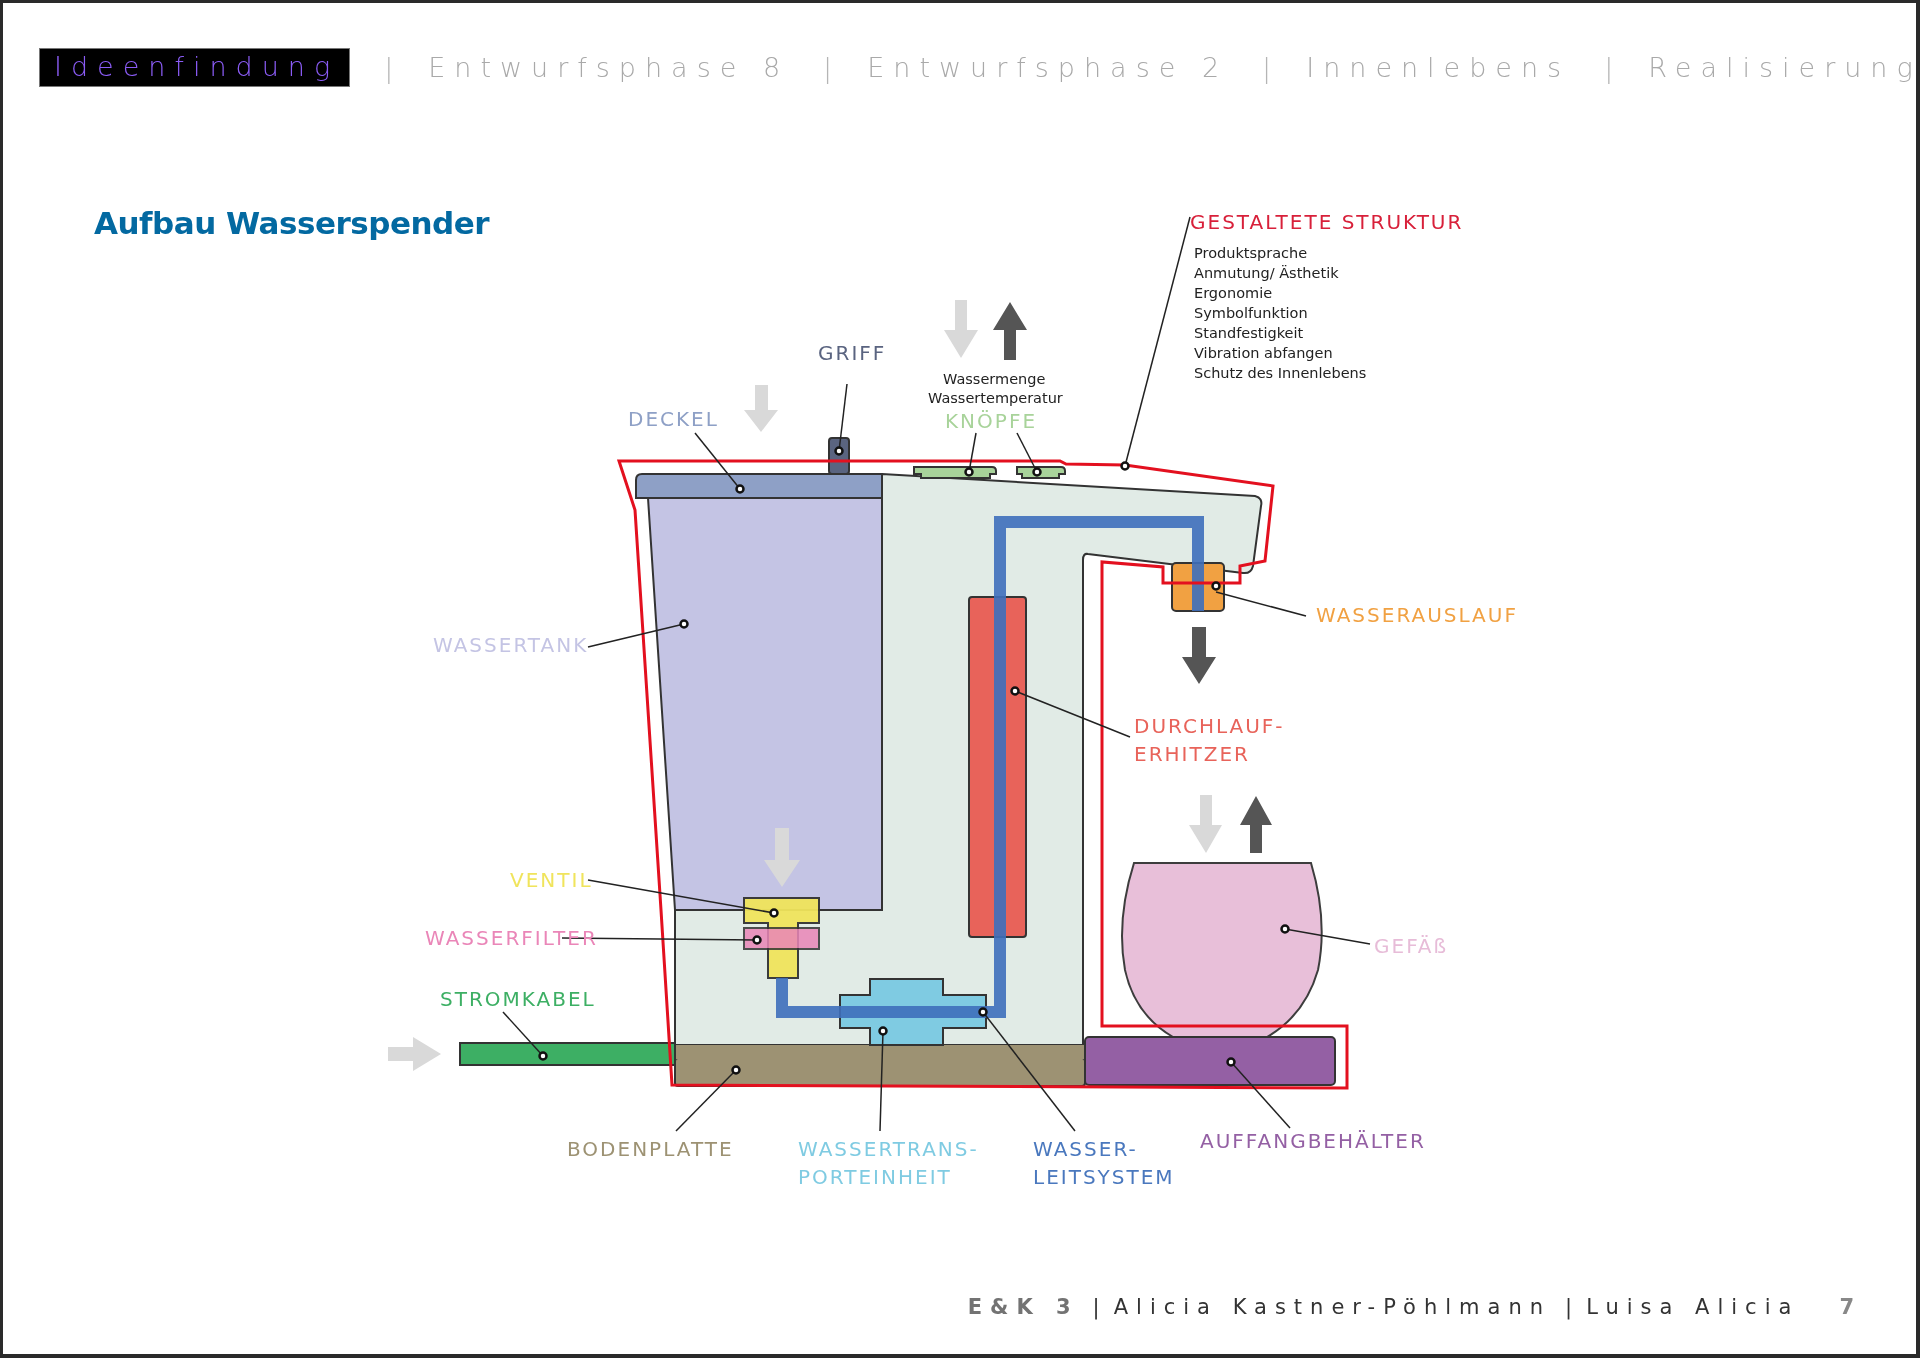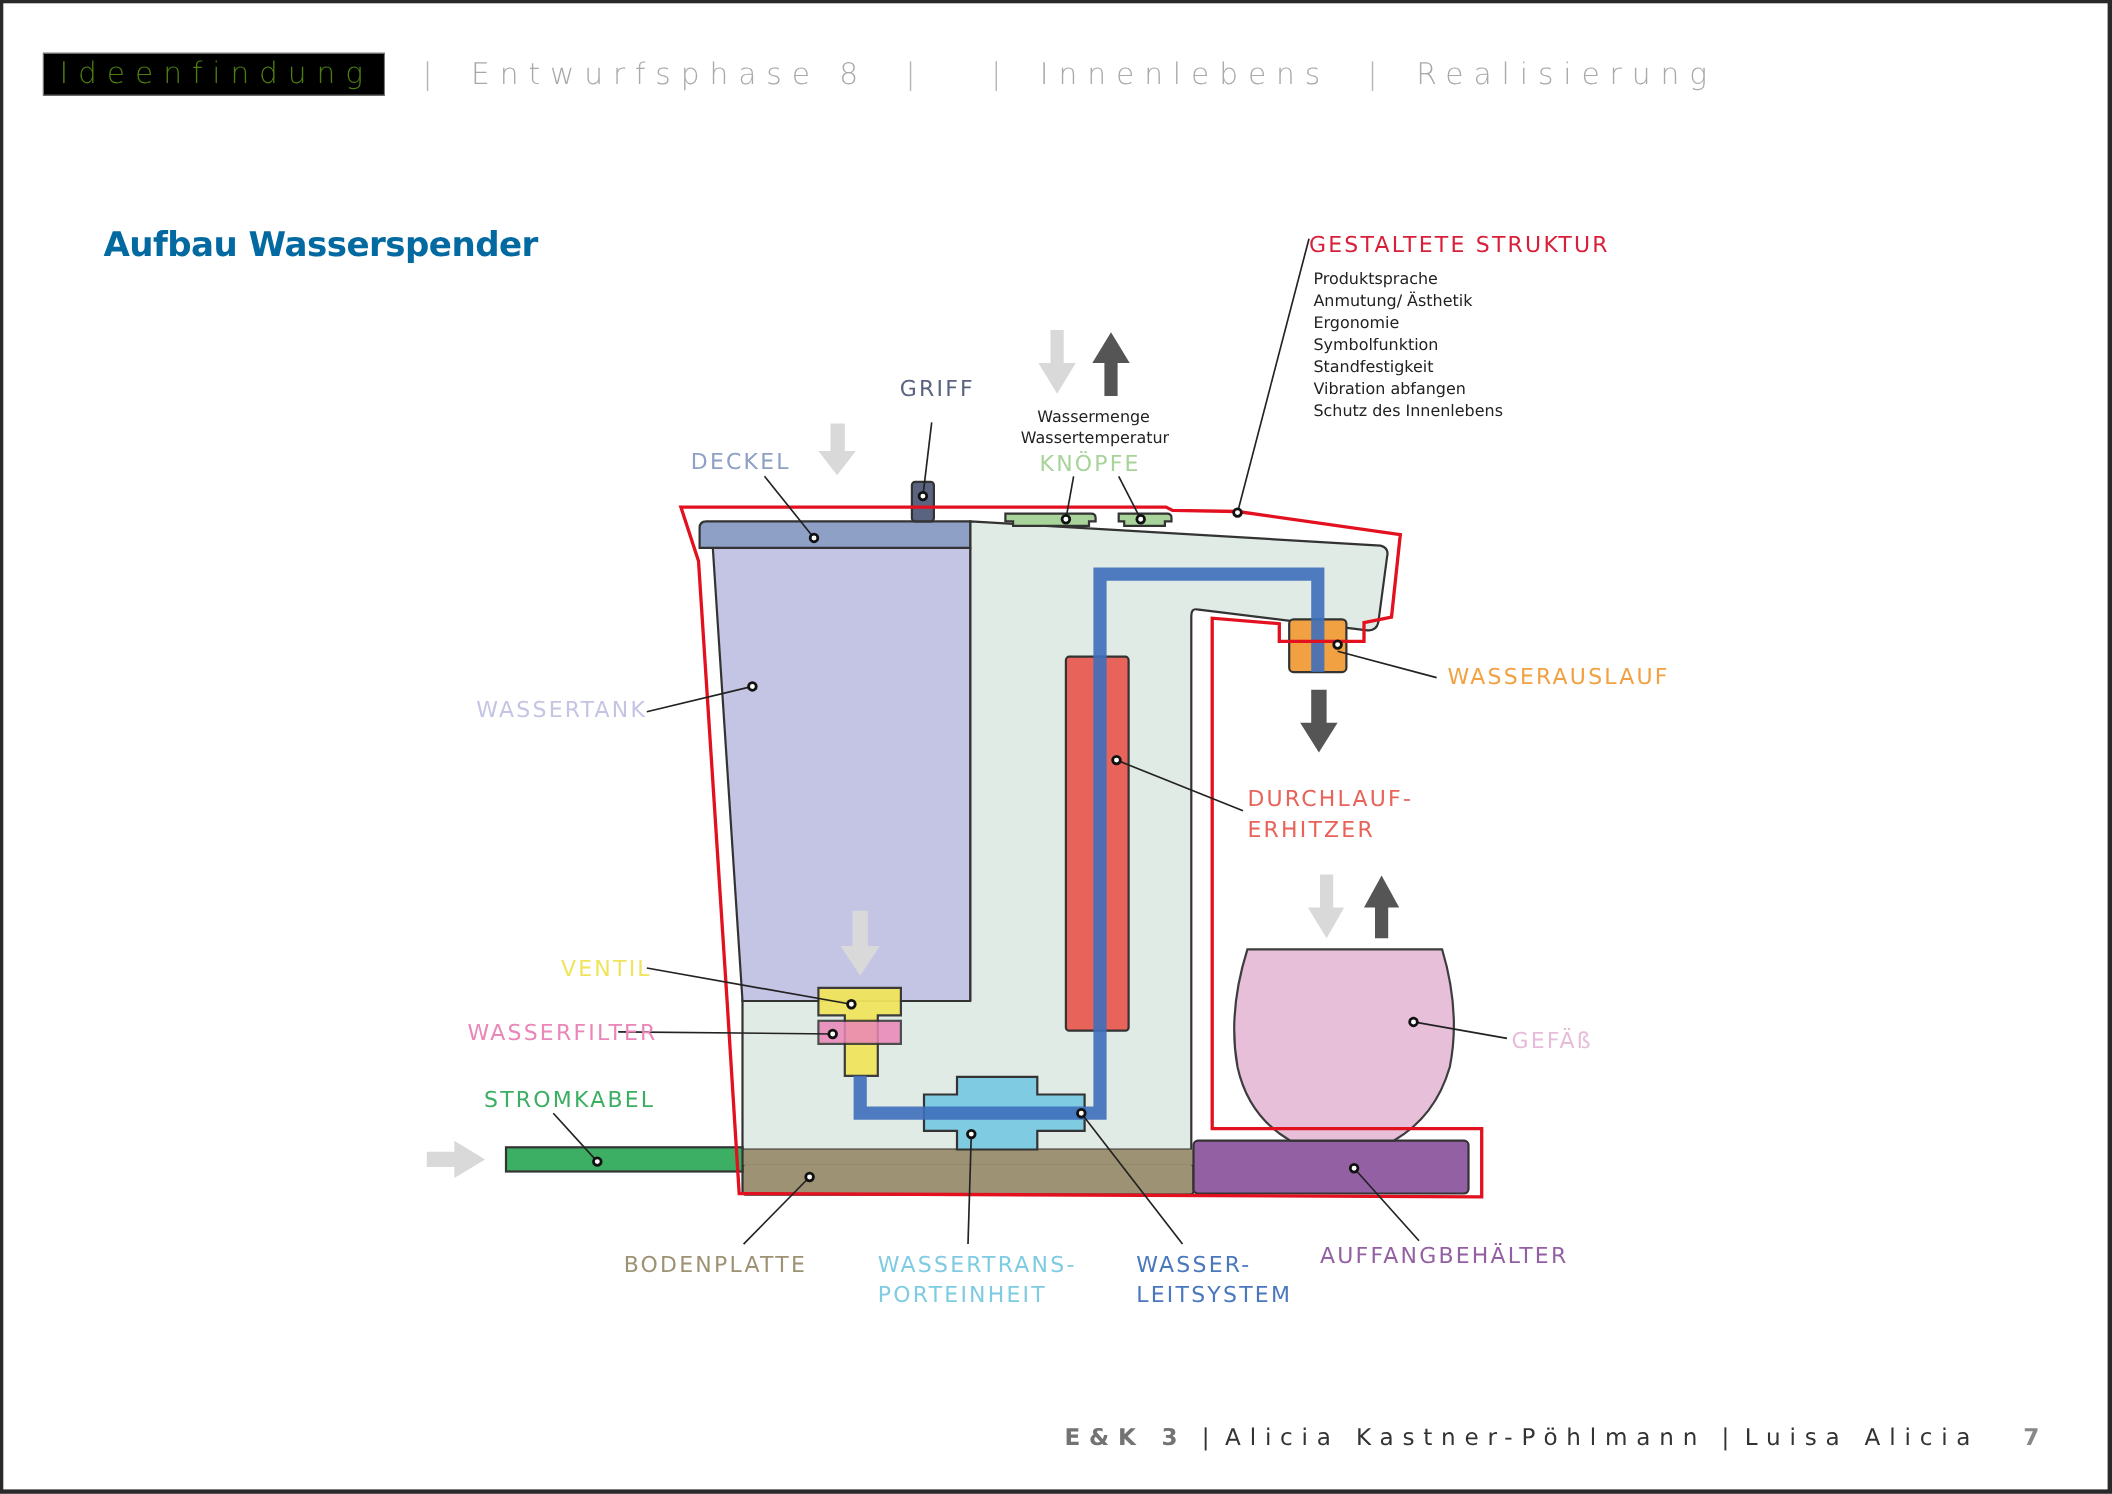--- a/index.html
+++ b/index.html
@@ -1,40 +1,41 @@
 <!DOCTYPE html>
 <html><head>
 <meta charset="utf-8">
 <style>
   html, body { margin:0; padding:0; }
   body { width:1920px; height:1358px; background:#2a2a2a; position:relative; overflow:hidden;
          font-family:"DejaVu Sans", sans-serif; }
   .page { position:absolute; left:3px; top:3px; width:1913px; height:1351px; background:#fff; }
   .nav { position:absolute; left:36px; top:44px; height:40px; display:flex; align-items:center;
          font-family:"DejaVu Sans", sans-serif; font-size:27px; letter-spacing:9px; color:#a9a9a9; font-weight:300; }
-  .nav .active { background:#000; color:#4d7c0f; padding:2px 10px 4px 14px; border:1px solid #777; }
+  .nav .active { background:#000; color:#8b5cf6; padding:2px 10px 4px 14px; border:1px solid #777; }
   .nav .item { white-space:nowrap; }
   .nav .sep { margin:0 26px 0 34px; color:#b5b5b5; }
   .title { position:absolute; left:91px; top:202px; font-size:31px; font-weight:bold; color:#0369a1; letter-spacing:-0.5px; }
   .footer { position:absolute; right:62px; top:1292px; font-size:21px; letter-spacing:8px; color:#333; display:flex; align-items:center; }
   .footer .brand { font-weight:bold; color:#737373; }
   .footer .pg { color:#888; margin-left:40px; font-weight:bold; letter-spacing:0; }
   svg.diagram { position:absolute; left:0; top:0; }
   .lbl { font-family:"DejaVu Sans", sans-serif; font-size:20px; letter-spacing:2px; }
   .small { font-family:"DejaVu Sans", sans-serif; font-size:14.5px; fill:#222; }
 </style>
 </head>
 <body>
 
 <div class="page">
   <div class="nav">
     <span class="item active">Ideenfindung</span>
     <span class="sep">|</span>
     <span class="item">Entwurfsphase 8</span>
     <span class="sep">|</span>
+    <span class="item">Entwurfsphase 2</span>
     <span class="sep">|</span>
     <span class="item">Innenlebens</span>
     <span class="sep">|</span>
     <span class="item">Realisierung</span>
   </div>
 
   <div class="title">Aufbau Wasserspender</div>
 
   <div class="footer">
     <span class="brand">E&amp;K 3</span>

